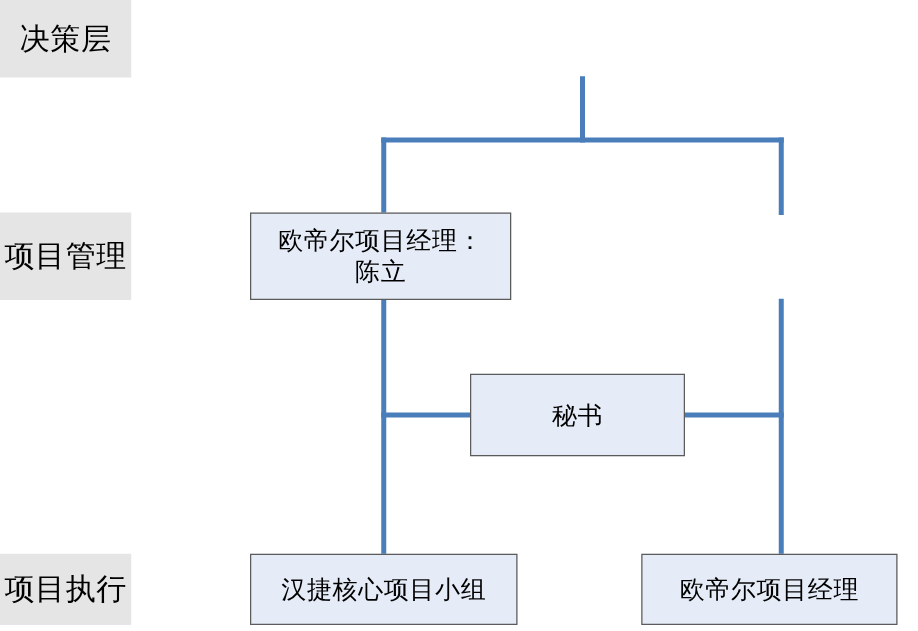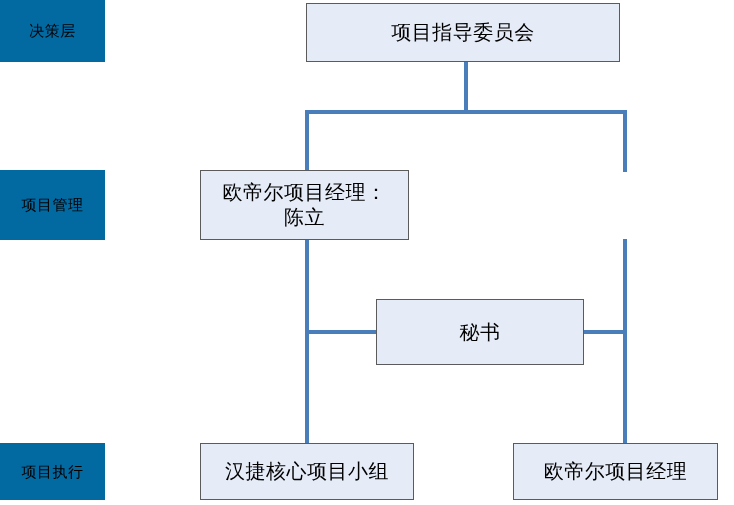--- a/index.html
+++ b/index.html
@@ -14,23 +14,23 @@
   #canvas {
     position: relative;
     width: 734px;
     height: 505px;
     background: #ffffff;
     overflow: hidden;
   }
   
   .stage-label {
     position: absolute;
-    background: #0369a1;
+    background: #e5e5e5;
     color: #000000;
-    font-size: 15px;
+    font-size: 24px;
     line-height: 1.2;
     display: flex;
     align-items: center;
     justify-content: center;
     letter-spacing: 0.5px;
     white-space: nowrap;
   }
   
   .node {
     position: absolute;
@@ -70,25 +70,24 @@
 
   <div class="conn conn-h" style="left:305px; top:330px; width:73px;"></div>
   <div class="conn conn-h" style="left:546px; top:330px; width:81px;"></div>
 
   <div class="stage-label" style="left:0px; top:0px; width:105px; height:62px;">决策层</div>
 
   <div class="stage-label" style="left:0px; top:170px; width:105px; height:70px;text-align:center;">项目管理</div>
 
   <div class="stage-label" style="left:0px; top:443px; width:105px; height:57px;">项目执行</div>
 
-  <div class="node" style="left:306px; top:3px; width:314px; height:59px;">项目指导委员会</div>
 
   <div class="node" style="left:200px; top:170px; width:209px; height:70px;">欧帝尔项目经理：
 陈立</div>
 
 
-  <div class="node" style="left:376px; top:299px; width:208px; height:66px;">秘书</div>
+  <div class="node" style="left:376px; top:299px; width:172px; height:66px;">秘书</div>
 
   <div class="node" style="left:200px; top:443px; width:214px; height:57px;">汉捷核心项目小组</div>
 
   <div class="node" style="left:513px; top:443px; width:205px; height:57px;">欧帝尔项目经理</div>
 
 </div>
 
 </body></html>

